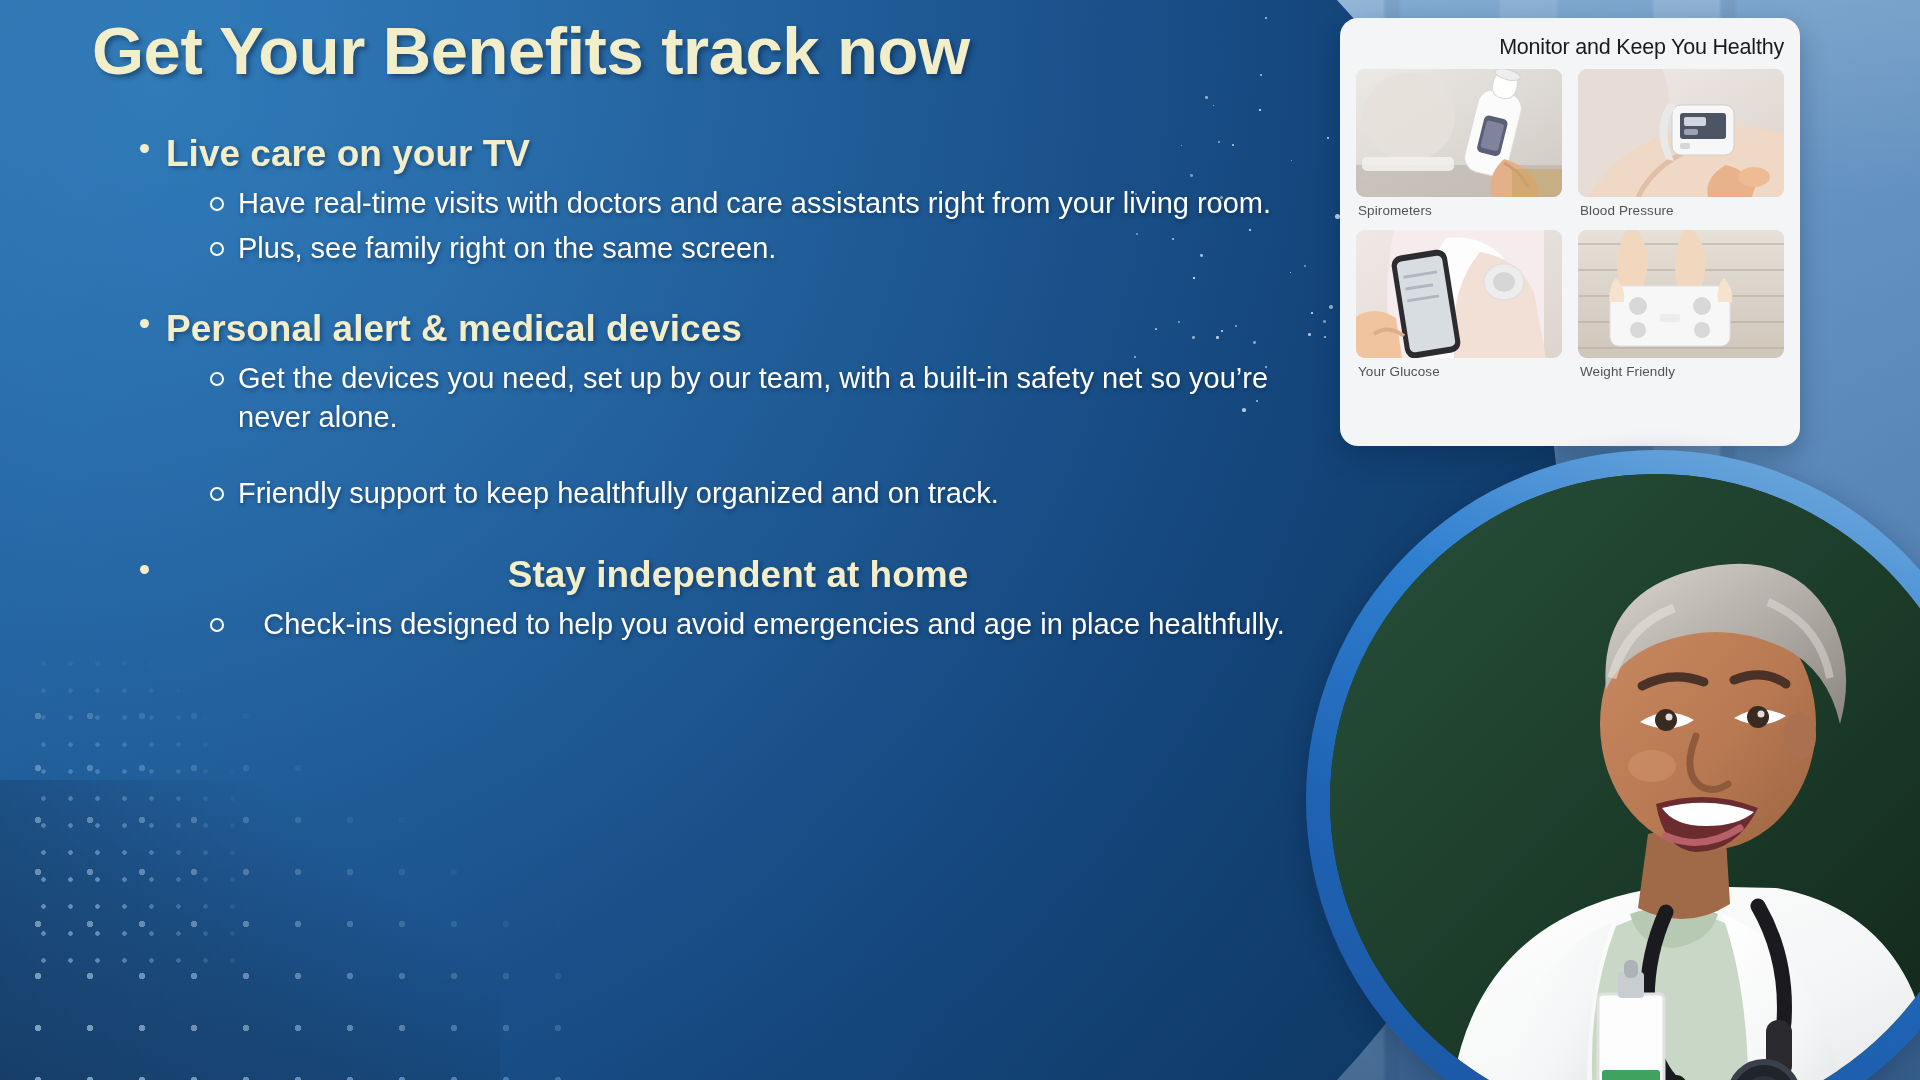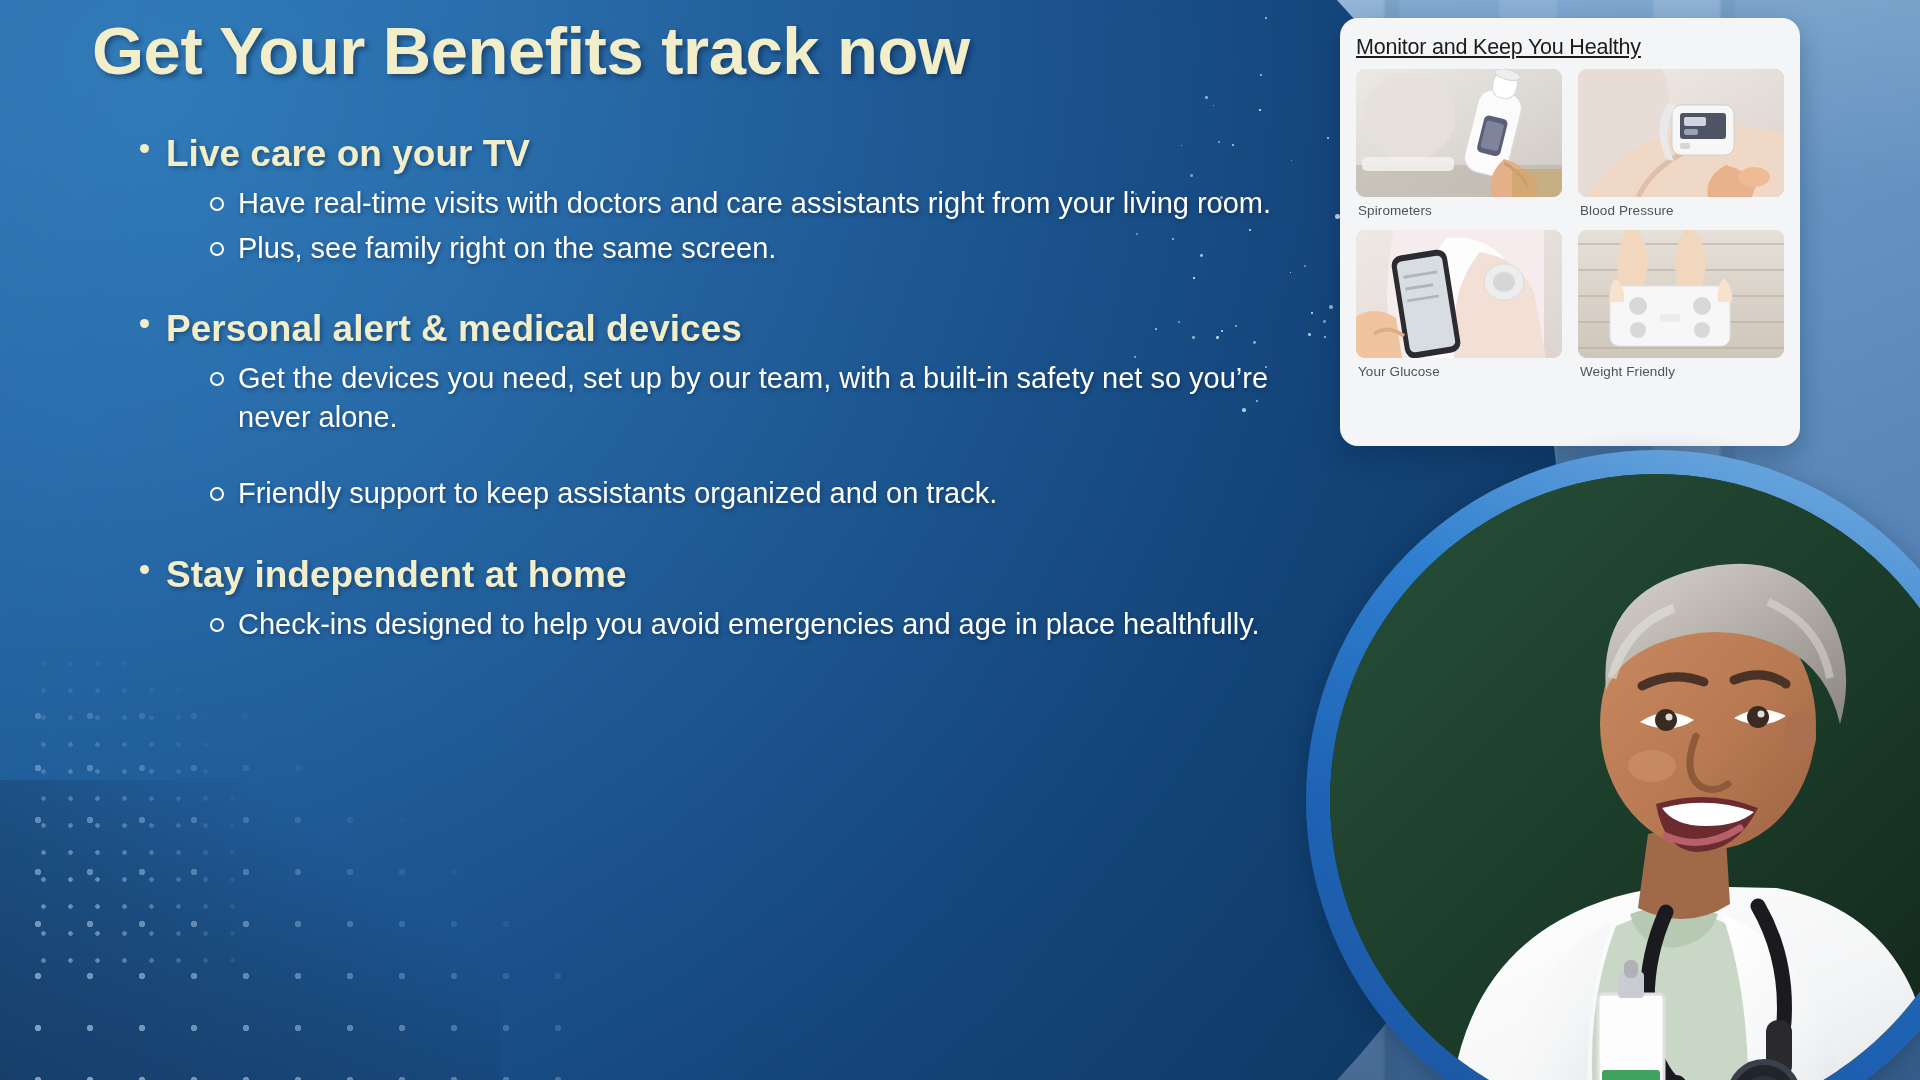--- a/index.html
+++ b/index.html
@@ -113,21 +113,21 @@
     font-size:67px; font-weight:bold;
     letter-spacing:-0.5px;
     color:#f2eeca;
     text-shadow:3px 3px 5px rgba(5,25,50,.45);
     white-space:nowrap;
   }
 
   
   .bullets{ position:absolute; left:130px; top:130px; width:1180px; }
   .group{ margin-bottom:38px; }
-  .group:last-child{ margin-bottom:0; }
+  .group:last-child{ margin-bottom:0;text-align:center; }
 
   .lvl1{
     position:relative;
     padding-left:36px;
     color:#f2eeca;
     font-size:37px; font-weight:bold;
     line-height:1.30;
     text-shadow:2px 2px 4px rgba(5,25,50,.40);
   }
   .lvl1::before{
@@ -157,27 +157,26 @@
   
   .card{
     position:absolute; left:1340px; top:18px;
     width:460px; height:428px;
     background:#f4f5f7;
     border-radius:18px;
     box-shadow:0 10px 26px rgba(8,30,58,.30);
     padding:10px 16px 14px 16px;
   }
   .card-title{
-    text-align:left;
+    text-align:right;
     font-size:21.5px;
     color:#1b1b1b;
     font-weight:400;
     padding:7px 0 9px;
     letter-spacing:-0.2px;
-    text-decoration:underline;
   }
   .card-grid{
     display:grid;
     grid-template-columns:1fr 1fr;
     column-gap:16px;
     row-gap:4px;
   }
   .tile{ }
   .thumb{
     width:100%; height:128px;
@@ -315,21 +314,21 @@
       <div class="lvl2">Have real-time visits with doctors and care assistants right from your living room.</div>
       <div class="lvl2">Plus, see family right on the same screen.</div>
     </div>
 
     <div class="group">
       <div class="lvl1">Personal alert &amp; medical devices</div>
       <div class="lvl2">Get the devices you need, set up by our team, with a built-in safety net so you’re never alone.</div>
     </div>
 
     <div class="group">
-      <div class="lvl2">Friendly support to keep assistants organized and on track.</div>
+      <div class="lvl2">Friendly support to keep healthfully organized and on track.</div>
     </div>
 
     <div class="group">
       <div class="lvl1">Stay independent at home</div>
       <div class="lvl2">Check-ins designed to help you avoid emergencies and age in place healthfully.</div>
     </div>
 
   </div>
 
   <div class="card">

